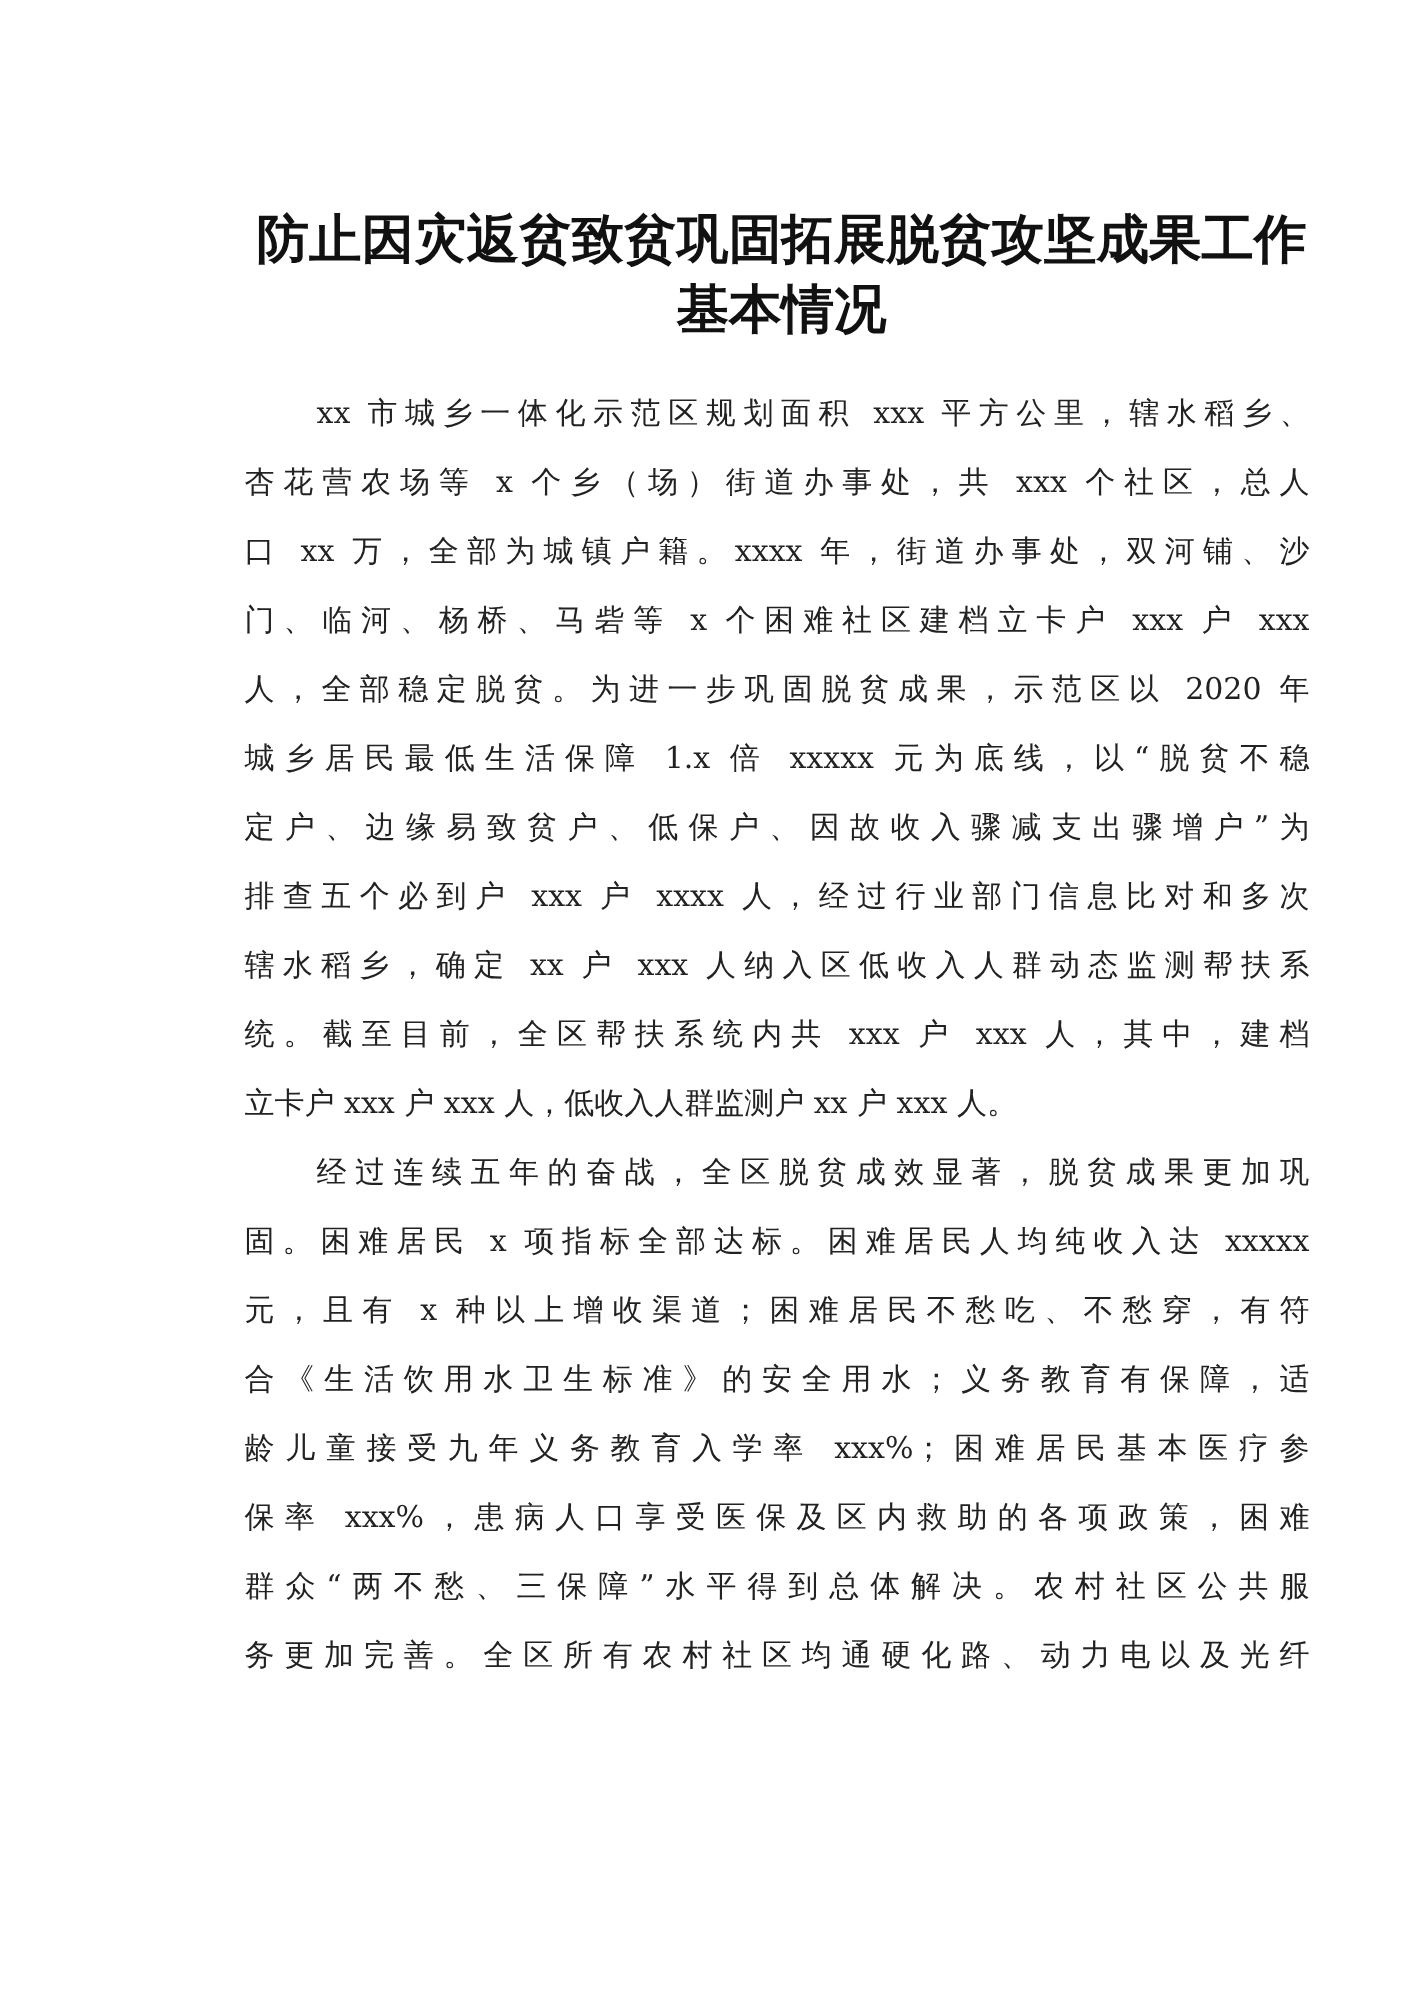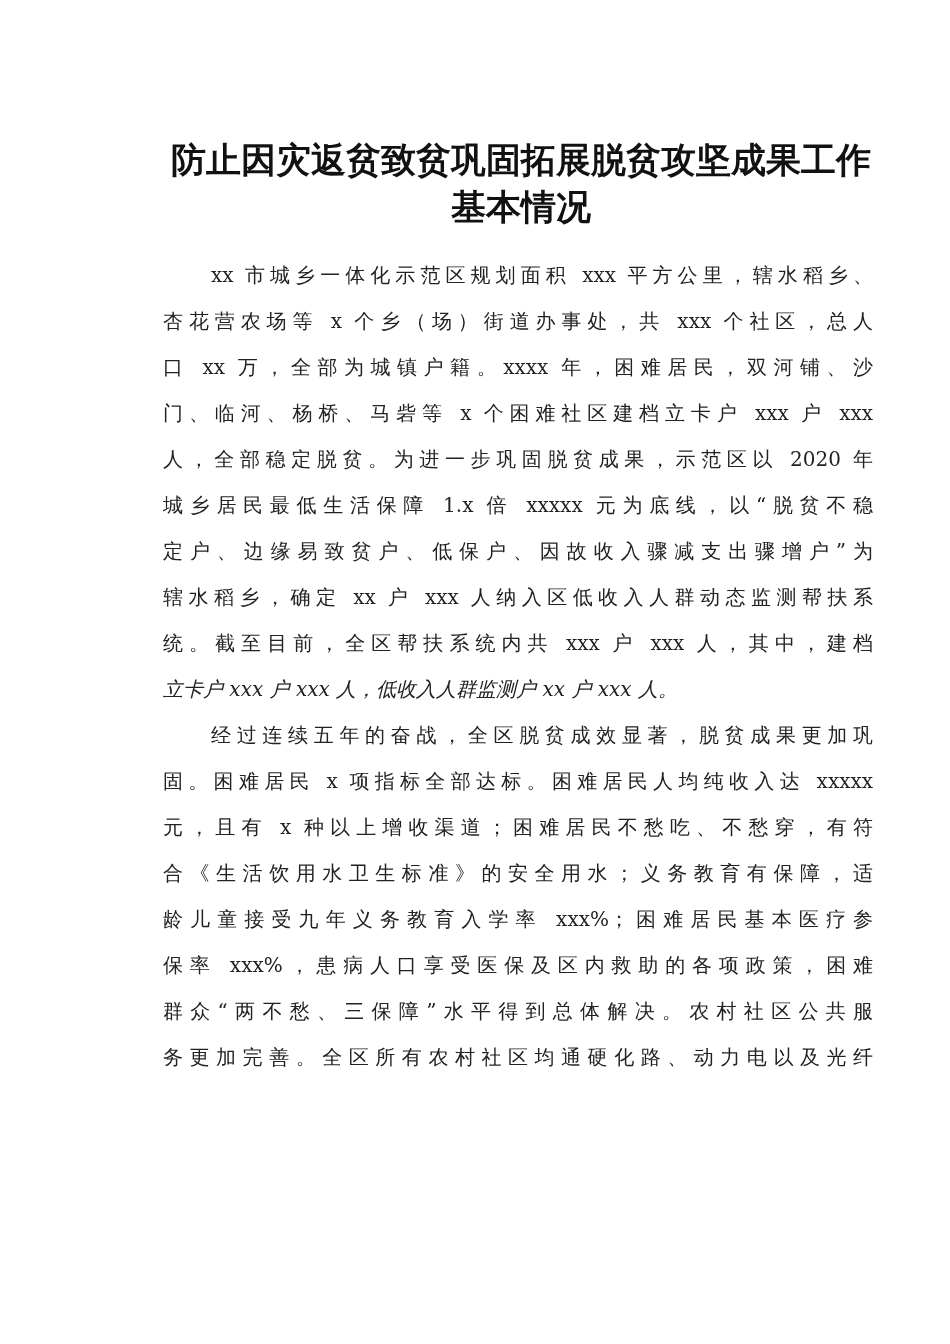--- a/index.html
+++ b/index.html
@@ -52,44 +52,44 @@
       height: 46px;
       line-height: 46px;
       font-size: 20px;
       white-space: nowrap;
       text-align: justify;
       text-align-last: justify;
       color: #222222;
     }
     .line.last {
       text-align-last: left;
-      font-style: italic;
     }
     .line.indent {
       padding-left: 48px;
     }
   </style>
 </head>
 <body>
 
 <div class="page">
   <div class="title">
     <span class="title-line">防止因灾返贫致贫巩固拓展脱贫攻坚成果工作</span>
     <span class="title-line">基本情况</span>
   </div>
 
   <div class="body">
     <div class="paragraph">
       <span class="line indent">xx 市城乡一体化示范区规划面积 xxx 平方公里，辖水稻乡、</span>
       <span class="line">杏花营农场等 x 个乡（场）街道办事处，共 xxx 个社区，总人</span>
-      <span class="line">口 xx 万，全部为城镇户籍。xxxx 年，困难居民，双河铺、沙</span>
+      <span class="line">口 xx 万，全部为城镇户籍。xxxx 年，街道办事处，双河铺、沙</span>
       <span class="line">门、临河、杨桥、马砦等 x 个困难社区建档立卡户 xxx 户 xxx</span>
       <span class="line">人，全部稳定脱贫。为进一步巩固脱贫成果，示范区以 2020 年</span>
       <span class="line">城乡居民最低生活保障 1.x 倍 xxxxx 元为底线，以“脱贫不稳</span>
       <span class="line">定户、边缘易致贫户、低保户、因故收入骤减支出骤增户”为</span>
+      <span class="line">排查五个必到户 xxx 户 xxxx 人，经过行业部门信息比对和多次</span>
       <span class="line">辖水稻乡，确定 xx 户 xxx 人纳入区低收入人群动态监测帮扶系</span>
       <span class="line">统。截至目前，全区帮扶系统内共 xxx 户 xxx 人，其中，建档</span>
       <span class="line last">立卡户 xxx 户 xxx 人，低收入人群监测户 xx 户 xxx 人。</span>
     </div>
     <div class="paragraph">
       <span class="line indent">经过连续五年的奋战，全区脱贫成效显著，脱贫成果更加巩</span>
       <span class="line">固。困难居民 x 项指标全部达标。困难居民人均纯收入达 xxxxx</span>
       <span class="line">元，且有 x 种以上增收渠道；困难居民不愁吃、不愁穿，有符</span>
       <span class="line">合《生活饮用水卫生标准》的安全用水；义务教育有保障，适</span>
       <span class="line">龄儿童接受九年义务教育入学率 xxx%；困难居民基本医疗参</span>

